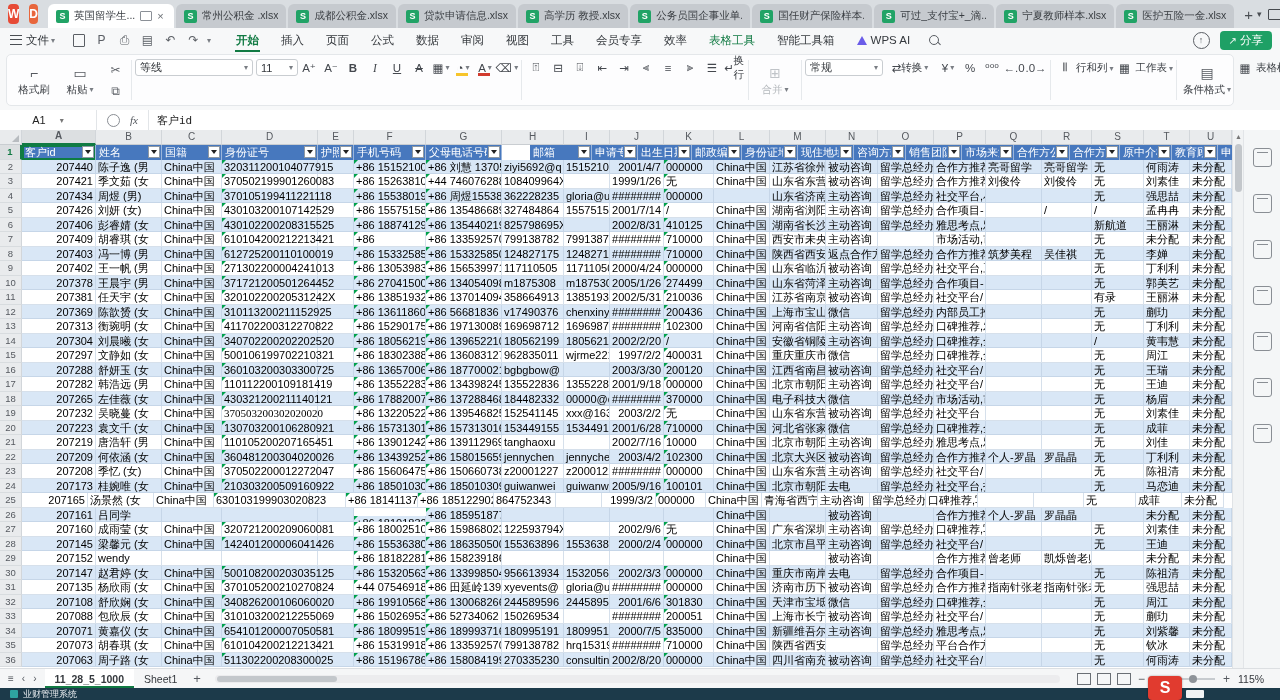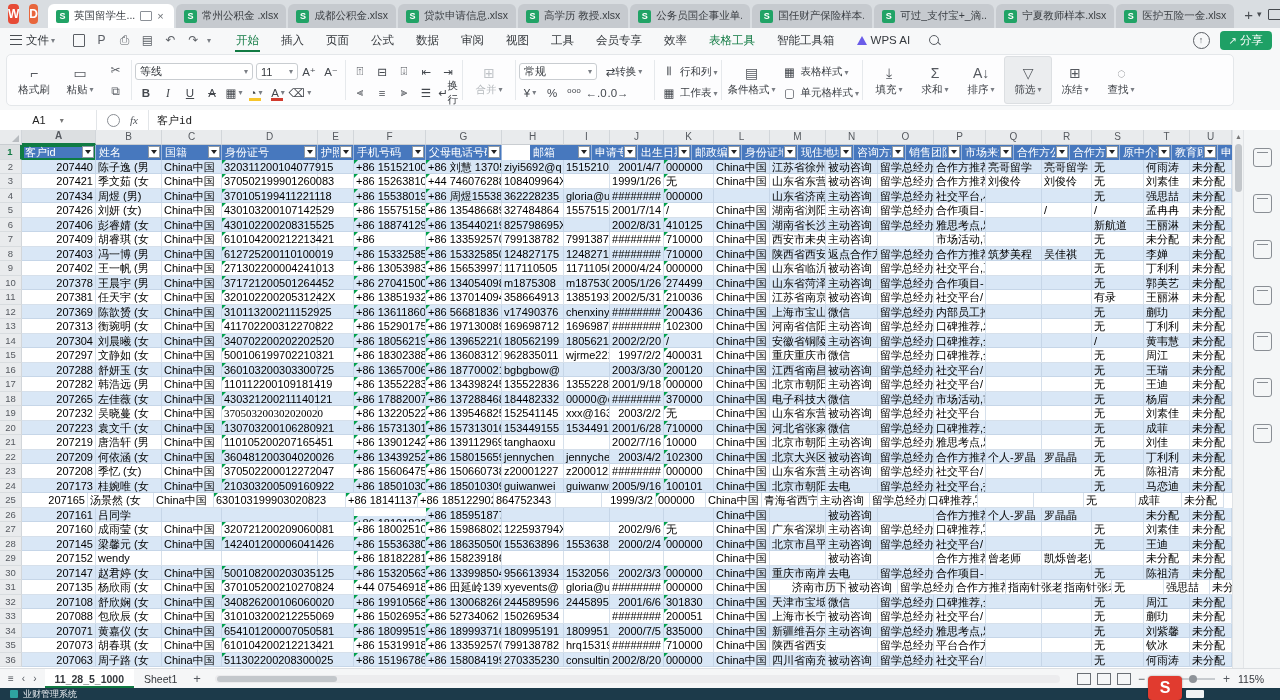--- a/index.html
+++ b/index.html
@@ -28,21 +28,21 @@
   #menubar{left:0;top:28px;width:1280px;height:24px;background:#f7f8f9;display:flex;align-items:center;border-bottom:1px solid #eceef0}
   .file-btn{display:flex;align-items:center;margin-left:10px;font-size:11.5px;color:#34383d}
   .hamb{width:12px;height:8px;border-top:1.5px solid #4a4e53;border-bottom:1.5px solid #4a4e53;margin-right:4px;position:relative}
   .hamb:before{content:"";position:absolute;left:0;top:2.5px;width:12px;height:1.5px;background:#4a4e53}
   .qa{display:flex;align-items:center;margin-left:12px}
   .qa .gi{margin:0 3px}
   .gi{display:inline-flex;align-items:center;justify-content:center;width:17px;height:17px;color:#5a5e64;font-size:12px}
   .gi .sq{width:10px;height:11px;border:1.2px solid #5a5e64;border-radius:1px}
   .menu-items{display:flex;align-items:center;margin-left:14px;height:24px}
   .menu-item{padding:0 11px;font-size:11.5px;color:#34383d;height:24px;display:flex;align-items:center;position:relative;white-space:nowrap}
-  .menu-item.active{color:#117a43;font-weight:normal}
+  .menu-item.active{color:#117a43;font-weight:bold}
   .menu-item.active:after{content:"";position:absolute;left:10px;right:10px;bottom:0;height:2px;background:#117a43}
   .menu-item.accent{color:#117a43}
   .ai-logo{width:0;height:0;border-left:5px solid transparent;border-right:5px solid transparent;border-bottom:9px solid #6a5ce8;margin-right:4px}
   .search-ic{width:8px;height:8px;border:1.4px solid #5a5e64;border-radius:50%;position:relative;margin-left:8px}
   .search-ic:after{content:"";position:absolute;left:7px;top:7px;width:4px;height:1.4px;background:#5a5e64;transform:rotate(45deg)}
   #menu-right{margin-left:auto;display:flex;align-items:center;margin-right:8px}
   .upload-circ{width:15px;height:15px;border:1.3px solid #5a5e64;border-radius:50%;display:flex;align-items:center;justify-content:center;font-size:9px;color:#5a5e64;margin-right:10px}
   #share-btn{background:#1ea065;color:#fff;font-size:11.5px;border-radius:4px;height:19px;padding:0 9px;display:flex;align-items:center}
   #share-btn .sic{font-size:10px;margin-right:3px}
   
@@ -51,21 +51,21 @@
   .rsep{width:1px;height:40px;background:#e6e9ec;margin:0 3px;flex:none}
   .rb{display:flex;flex-direction:column;align-items:center;justify-content:center;min-width:40px;height:46px;font-size:10.5px;color:#3a3e43;border-radius:3px;flex:none;padding:0 3px;white-space:nowrap}
   .rb .ric{height:19px;display:flex;align-items:center;justify-content:center;font-size:14px;color:#55595f}
   .rb .rlabel{display:flex;align-items:center}
   .rb.disabled{color:#b4b8bc}
   .rb.disabled .ric{color:#c0c4c8}
   .rb.pressed{background:#ebedef;border:1px solid #dcdfe2}
   .caret{font-size:8px;color:#7a7e84;margin-left:2px}
   .smallcol{display:flex;flex-direction:column;justify-content:center;height:46px;flex:none}
   .smallcol .gi{margin:2px 4px}
-  .fgroup{display:flex;flex-direction:column;justify-content:flex-end;height:46px;flex:none}
+  .fgroup{display:flex;flex-direction:row;justify-content:center;height:46px;flex:none}
   .frow{display:flex;align-items:center;height:21px}
   .selbox{border:1px solid #c9cdd1;border-radius:3px;background:#fff;height:17px;display:flex;align-items:center;font-size:11px;color:#34383d;padding:0 4px;justify-content:space-between;box-sizing:border-box}
   .fbtn2{width:20px;height:18px;display:flex;align-items:center;justify-content:center;font-size:11.5px;color:#44484e;margin:0 1px}
   .fbtn2.bold{font-weight:bold}.fbtn2.ital{font-style:italic;font-family:"Liberation Serif",serif}
   .fbtn2.undl{text-decoration:underline}.fbtn2.strk{text-decoration:line-through}
   .colorbar{position:relative}
   .colorbar:after{content:"";position:absolute;left:3px;bottom:1px;width:12px;height:3px}
   .cb-yellow:after{background:#f7c52b}.cb-red:after{background:#d23b2e}
   .num-label{font-size:10.5px;color:#3a3e43}
   
@@ -1260,21 +1260,21 @@
         <div class="cell" style="width: 60px;">China中国</div>
         <div class="cell ovf tri" style="width: 96px;">370105200210270824</div>
         <div class="cell" style="width: 36px;"></div>
         <div class="cell tri" style="width: 72px;">+44 07546918</div>
         <div class="cell tri" style="width: 76px;">+86 田延岭1395</div>
         <div class="cell" style="width: 62px;">xyevents@</div>
         <div class="cell" style="width: 46px;">gloria@uk</div>
         <div class="cell ar" style="width: 54px;">########</div>
         <div class="cell tri" style="width: 50px;">000000</div>
         <div class="cell" style="width: 56px;">China中国</div>
-        <div class="cell" style="width: 56px; margin-left: 20px;">济南市历下</div>
+        <div class="cell" style="width: 56px;">济南市历下</div>
         <div class="cell" style="width: 52px;">被动咨询</div>
         <div class="cell" style="width: 56px;">留学总经办</div>
         <div class="cell" style="width: 52px;">合作方推荐</div>
         <div class="cell" style="width: 56px;">指南针张老师</div>
         <div class="cell" style="width: 50px;">指南针张老师</div>
         <div class="cell" style="width: 52px;">无</div>
         <div class="cell" style="width: 46px;">强思喆</div>
         <div class="cell" style="width: 42px;">未分配</div>
       </div>
       <div class="grow">

